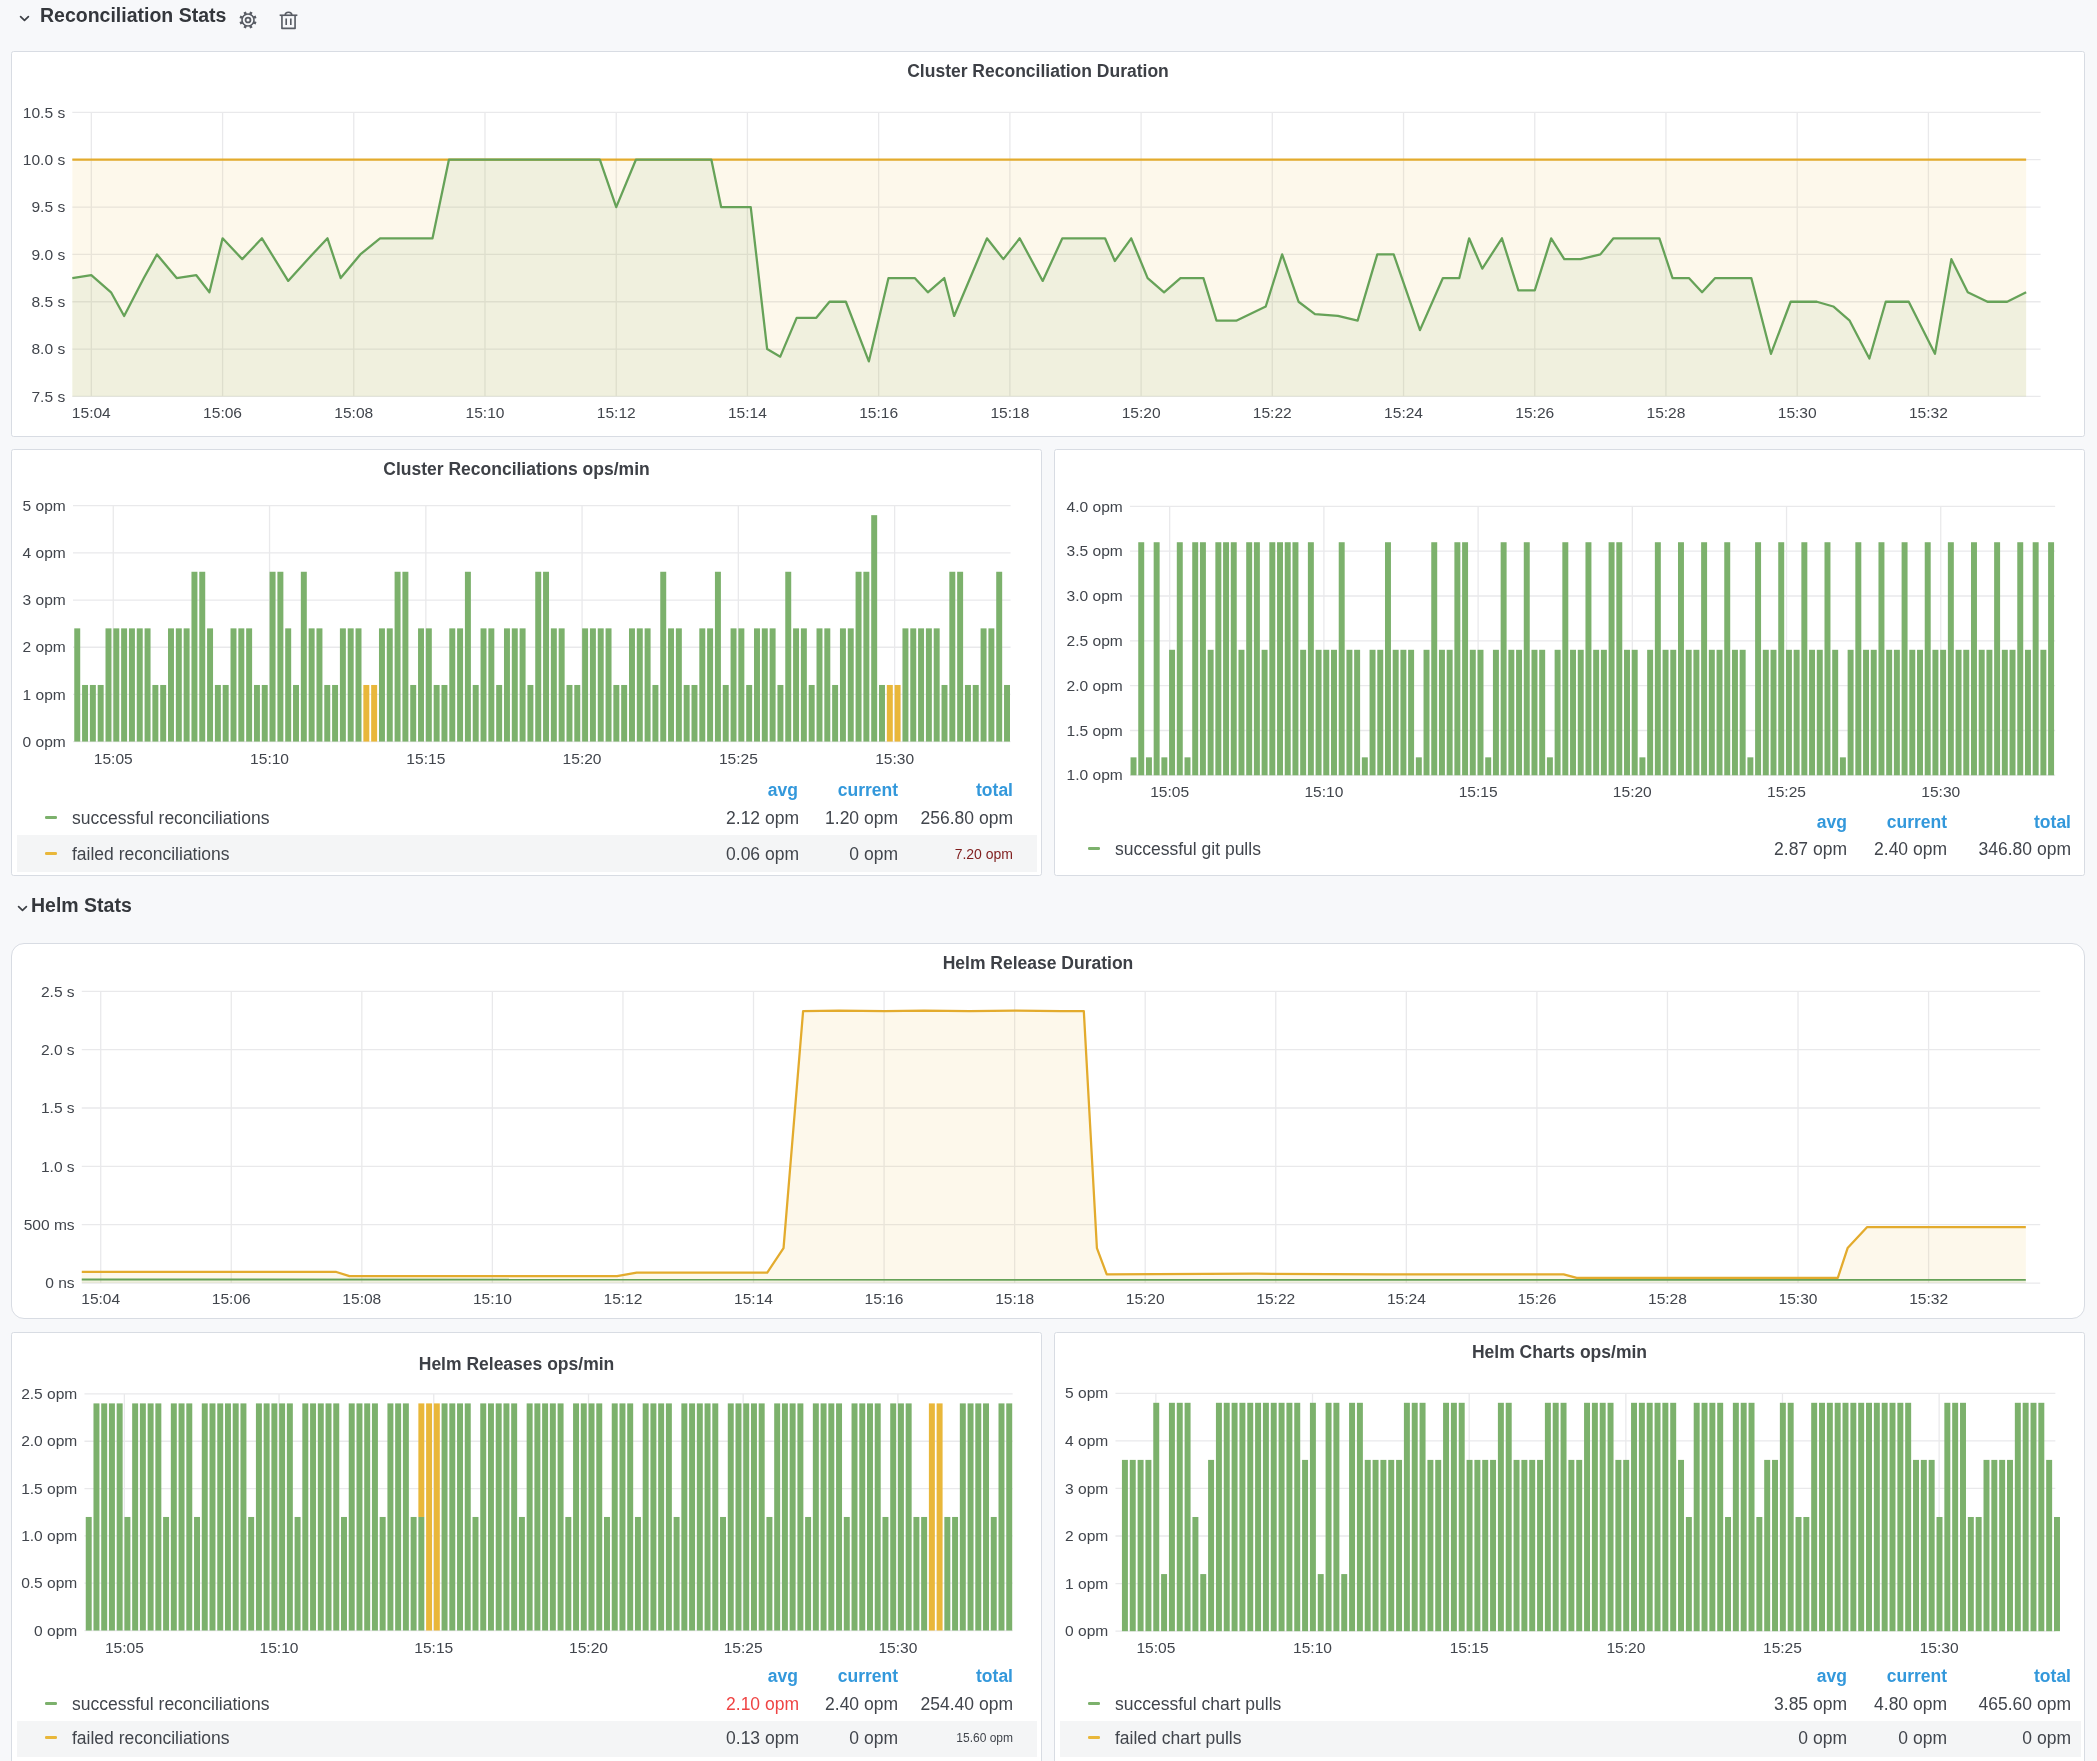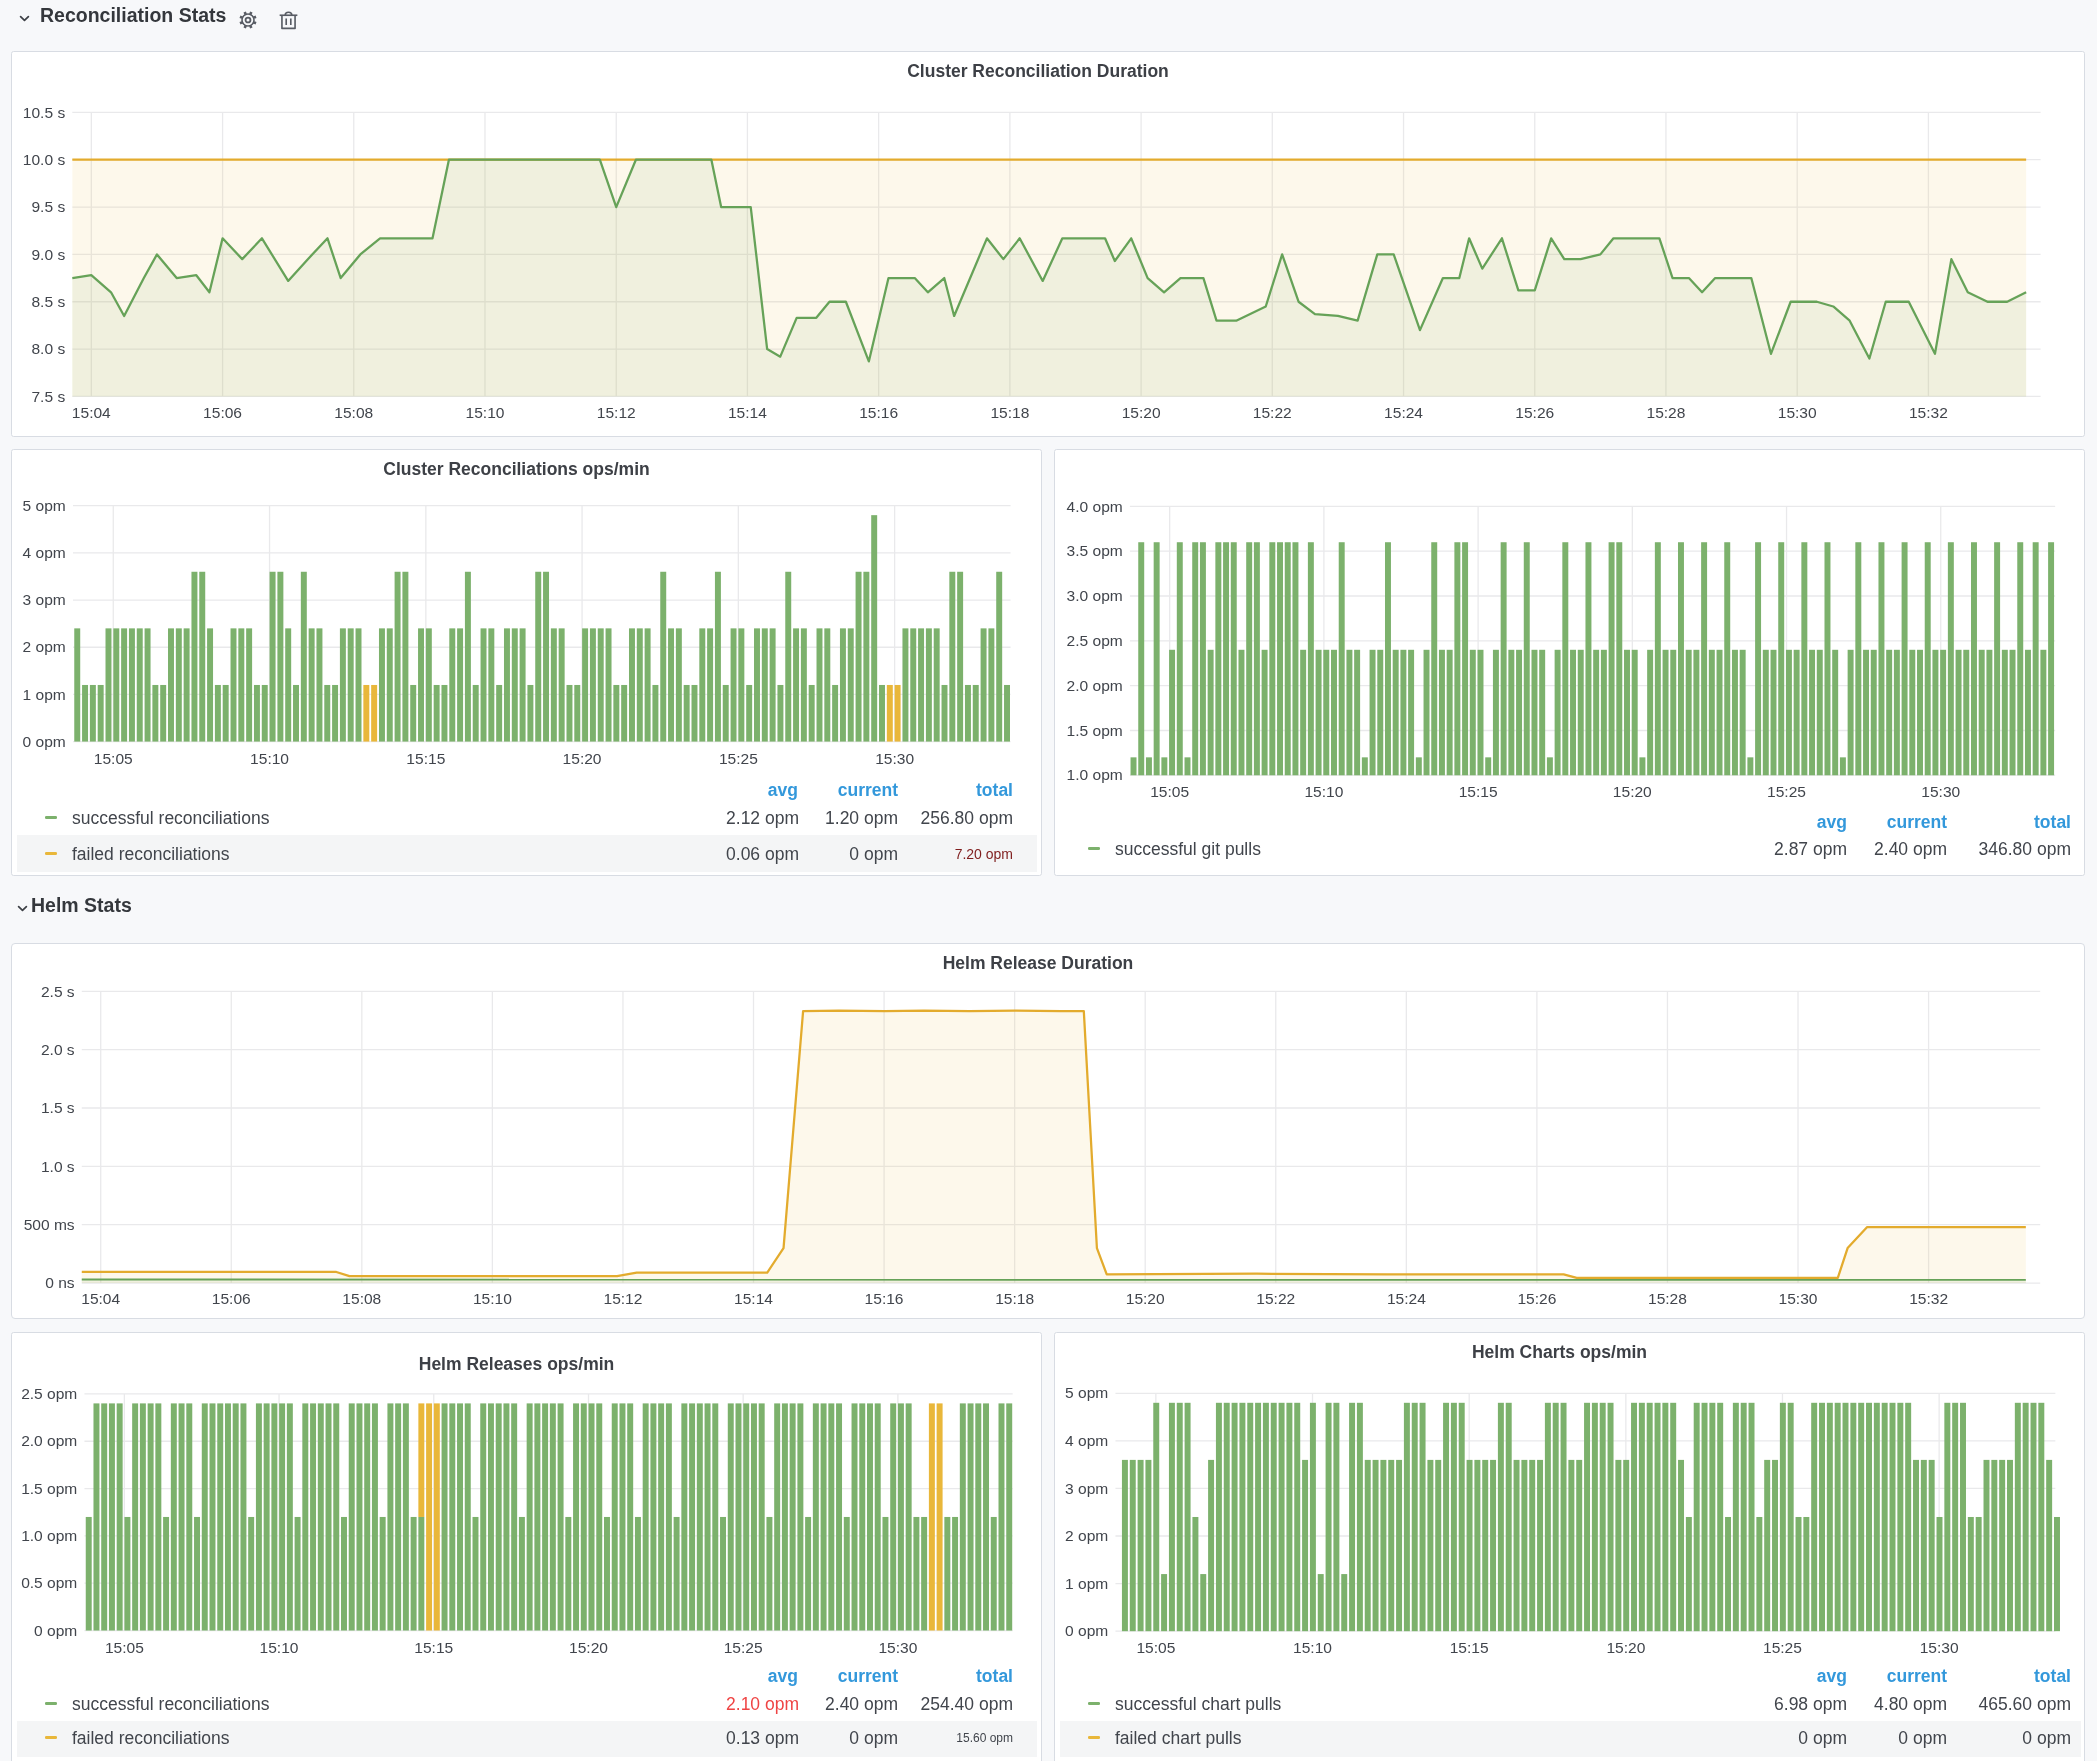--- a/index.html
+++ b/index.html
@@ -402,21 +402,21 @@
       </svg>
       <div style="position:absolute;top:358px;left:597px;width:195px;height:28.5px;line-height:28.5px;text-align:right;font-size:17.5px;font-weight:700;color:#3398db;">avg</div>
       <div style="position:absolute;top:358px;left:697px;width:195px;height:28.5px;line-height:28.5px;text-align:right;font-size:17.5px;font-weight:700;color:#3398db;">current</div>
       <div style="position:absolute;top:358px;left:821px;width:195px;height:28.5px;line-height:28.5px;text-align:right;font-size:17.5px;font-weight:700;color:#3398db;">total</div>
       <div style="position:absolute;left:33px;top:397px;width:12.3px;height:3.2px;border-radius:1.3px;background:#7cb16c;"></div>
       <div style="position:absolute;left:60px;top:385px;height:28.5px;line-height:28.5px;font-size:17.5px;color:#41454c;">successful git pulls</div>
       <div style="position:absolute;top:385px;left:571px;width:221px;height:28.5px;line-height:28.5px;text-align:right;font-size:17.5px;color:#41454c;">2.87 opm</div>
       <div style="position:absolute;top:385px;left:671px;width:221px;height:28.5px;line-height:28.5px;text-align:right;font-size:17.5px;color:#41454c;">2.40 opm</div>
       <div style="position:absolute;top:385px;left:795px;width:221px;height:28.5px;line-height:28.5px;text-align:right;font-size:17.5px;color:#41454c;">346.80 opm</div>
     </div>
-    <div style="position:absolute;left:11px;top:943px;width:2074px;height:376px;background:#fff;border:0.6px solid #d8dce3;border-radius:4px;box-sizing:border-box;">
+    <div style="position:absolute;left:11px;top:943px;width:2074px;height:376px;background:#fff;border:0.6px solid #d8dce3;border-radius:13px;box-sizing:border-box;">
       <div style="position:absolute;left:0;top:5.8px;width:2052px;height:26px;line-height:26px;text-align:center;font-size:17.5px;font-weight:700;color:#3d4046;">Helm Release Duration</div>
       <svg width="2074" height="376" viewBox="0 0 3198 580" style="position:absolute;left:0;top:0;">
         <line x1="107.0" y1="73.0" x2="3128.0" y2="73.0" stroke="#e9e9eb" stroke-width="2"></line>
         <text x="96.0" y="81.0" text-anchor="end" font-family="Liberation Sans, sans-serif" font-size="24" font-weight="normal" fill="#41454c">2.5 s</text>
         <line x1="107.0" y1="163.0" x2="3128.0" y2="163.0" stroke="#e9e9eb" stroke-width="2"></line>
         <text x="96.0" y="171.0" text-anchor="end" font-family="Liberation Sans, sans-serif" font-size="24" font-weight="normal" fill="#41454c">2.0 s</text>
         <line x1="107.0" y1="253.0" x2="3128.0" y2="253.0" stroke="#e9e9eb" stroke-width="2"></line>
         <text x="96.0" y="261.0" text-anchor="end" font-family="Liberation Sans, sans-serif" font-size="24" font-weight="normal" fill="#41454c">1.5 s</text>
         <line x1="107.0" y1="343.0" x2="3128.0" y2="343.0" stroke="#e9e9eb" stroke-width="2"></line>
         <text x="96.0" y="351.0" text-anchor="end" font-family="Liberation Sans, sans-serif" font-size="24" font-weight="normal" fill="#41454c">1.0 s</text>
@@ -770,21 +770,21 @@
         <rect x="1504.67" y="107.68" width="9.20" height="352.32" fill="#7cb16c"></rect>
         <rect x="1516.75" y="107.68" width="9.20" height="352.32" fill="#7cb16c"></rect>
         <rect x="1528.83" y="195.76" width="9.20" height="264.24" fill="#7cb16c"></rect>
         <rect x="1540.92" y="283.84" width="9.20" height="176.16" fill="#7cb16c"></rect>
       </svg>
       <div style="position:absolute;top:329px;left:597px;width:195px;height:28.5px;line-height:28.5px;text-align:right;font-size:17.5px;font-weight:700;color:#3398db;">avg</div>
       <div style="position:absolute;top:329px;left:697px;width:195px;height:28.5px;line-height:28.5px;text-align:right;font-size:17.5px;font-weight:700;color:#3398db;">current</div>
       <div style="position:absolute;top:329px;left:821px;width:195px;height:28.5px;line-height:28.5px;text-align:right;font-size:17.5px;font-weight:700;color:#3398db;">total</div>
       <div style="position:absolute;left:33px;top:369px;width:12.3px;height:3.2px;border-radius:1.3px;background:#7cb16c;"></div>
       <div style="position:absolute;left:60px;top:357px;height:28.5px;line-height:28.5px;font-size:17.5px;color:#41454c;">successful chart pulls</div>
-      <div style="position:absolute;top:357px;left:571px;width:221px;height:28.5px;line-height:28.5px;text-align:right;font-size:17.5px;color:#41454c;">6.98 opm</div>
+      <div style="position:absolute;top:357px;left:571px;width:221px;height:28.5px;line-height:28.5px;text-align:right;font-size:17.5px;color:#41454c;">3.85 opm</div>
       <div style="position:absolute;top:357px;left:671px;width:221px;height:28.5px;line-height:28.5px;text-align:right;font-size:17.5px;color:#41454c;">4.80 opm</div>
       <div style="position:absolute;top:357px;left:795px;width:221px;height:28.5px;line-height:28.5px;text-align:right;font-size:17.5px;color:#41454c;">465.60 opm</div>
       <div style="position:absolute;left:5.2px;top:388px;width:1021px;height:36px;background:#f4f5f6;"></div>
       <div style="position:absolute;left:33px;top:403px;width:12.3px;height:3.2px;border-radius:1.3px;background:#e9b73a;"></div>
       <div style="position:absolute;left:60px;top:391px;height:28.5px;line-height:28.5px;font-size:17.5px;color:#41454c;">failed chart pulls</div>
       <div style="position:absolute;top:391px;left:571px;width:221px;height:28.5px;line-height:28.5px;text-align:right;font-size:17.5px;color:#41454c;">0 opm</div>
       <div style="position:absolute;top:391px;left:671px;width:221px;height:28.5px;line-height:28.5px;text-align:right;font-size:17.5px;color:#41454c;">0 opm</div>
       <div style="position:absolute;top:391px;left:795px;width:221px;height:28.5px;line-height:28.5px;text-align:right;font-size:17.5px;color:#41454c;">0 opm</div>
     </div>
 </div>

